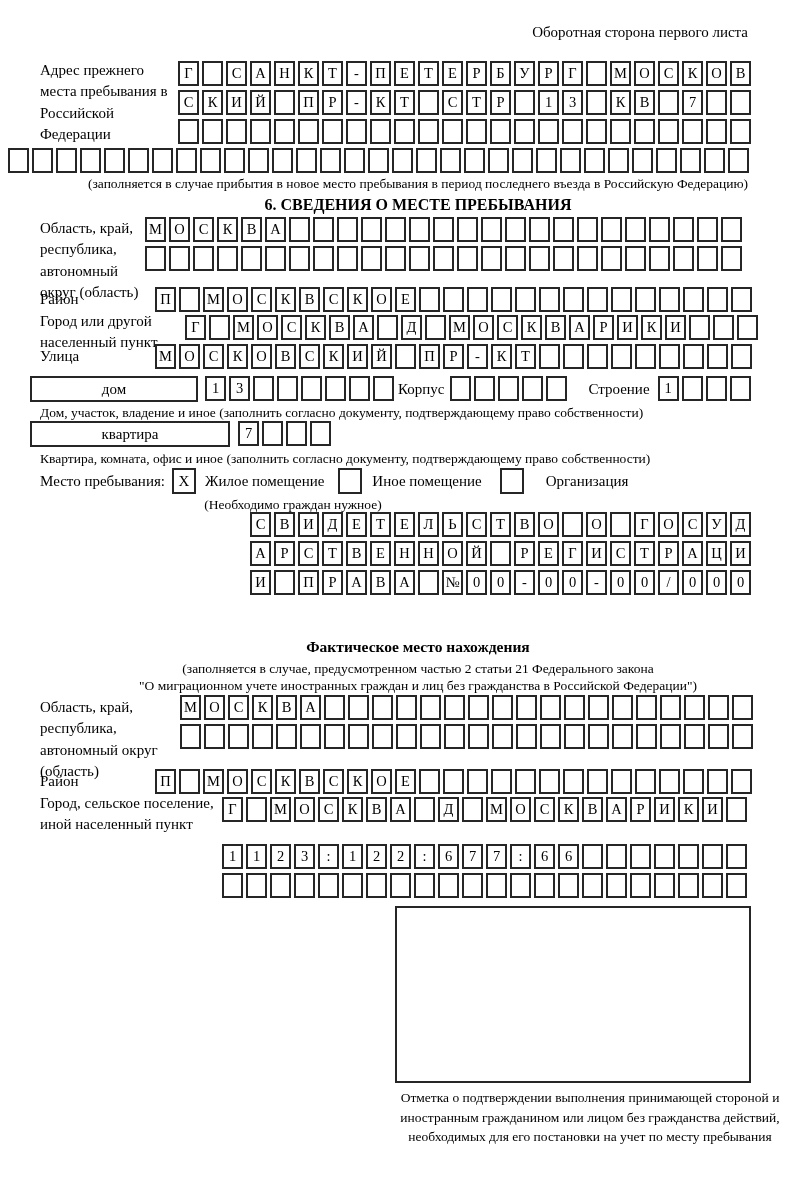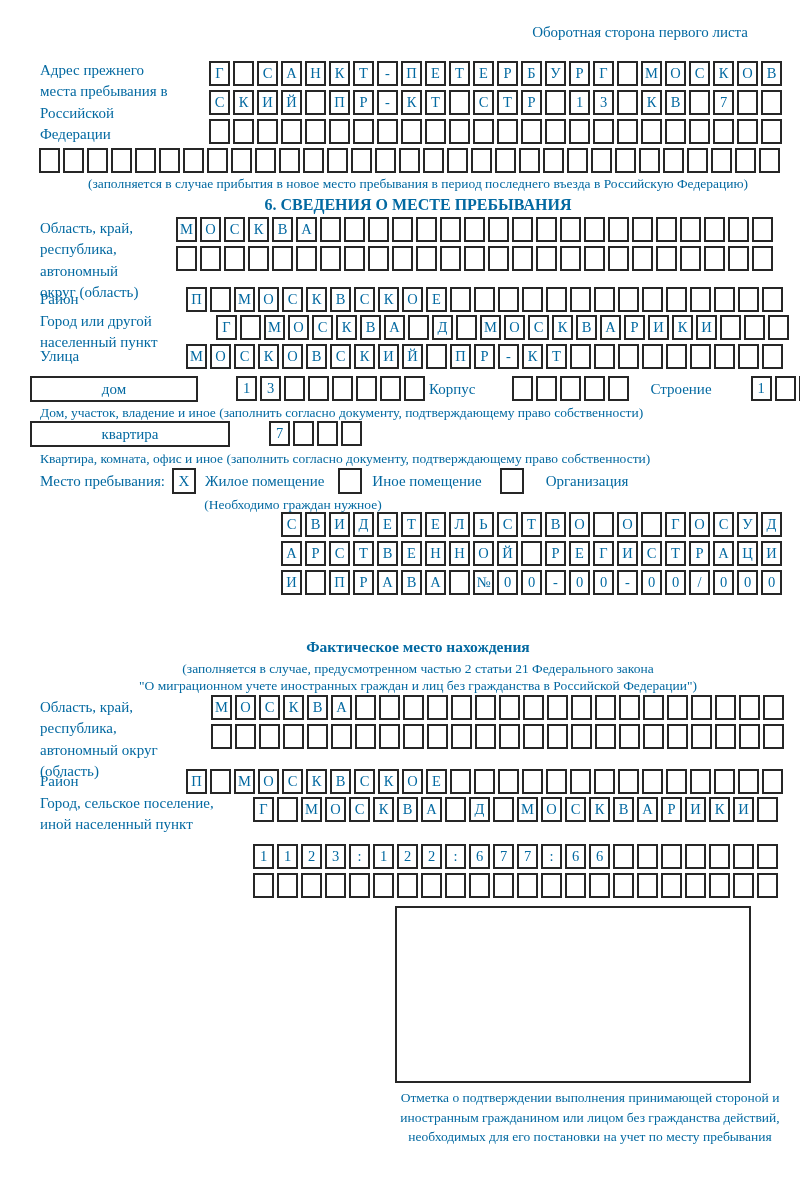--- a/index.html
+++ b/index.html
@@ -1,23 +1,23 @@
 <!DOCTYPE html>
 <html><head>
 <meta charset="utf-8">
 <style>
   html,body{margin:0;padding:0;background:#fff;}
   .page{position:relative;width:800px;height:1180px;background:#ffffff;
-        font-family:"Liberation Serif","DejaVu Serif",serif;color:#0369a1;overflow:hidden;}
+        font-family:"Liberation Serif","DejaVu Serif",serif;color:#000000;overflow:hidden;}
   .lbl{font-size:15px;line-height:1.42;}
   .cap{font-size:13.5px;}
   .center{text-align:center;padding-left:18px;}
   .bold{font-weight:bold;}
   .abs{position:absolute;}
-  .box-row{white-space:nowrap;height:25px;margin-bottom:4px;margin-left:31px;}
+  .box-row{white-space:nowrap;height:25px;margin-bottom:4px;}
   .cbox{display:inline-block;box-sizing:border-box;width:21px;height:25px;margin-right:3px;
         border:2px solid #262626;text-align:center;font-size:14.5px;line-height:20px;vertical-align:top;background:#fff;}
   .widebox{display:inline-block;box-sizing:border-box;border:2px solid #262626;height:26px;
            text-align:center;font-size:15px;line-height:22px;vertical-align:top;background:#fff;}
   .chk{display:inline-block;box-sizing:border-box;width:24px;height:26px;border:2px solid #262626;
        text-align:center;font-size:15px;line-height:22px;vertical-align:top;background:#fff;}
   .inline-lbl{display:inline-block;font-size:15px;line-height:26px;vertical-align:top;}
   .bigbox{box-sizing:border-box;border:2px solid #262626;background:#fff;}
 </style>
 </head>

